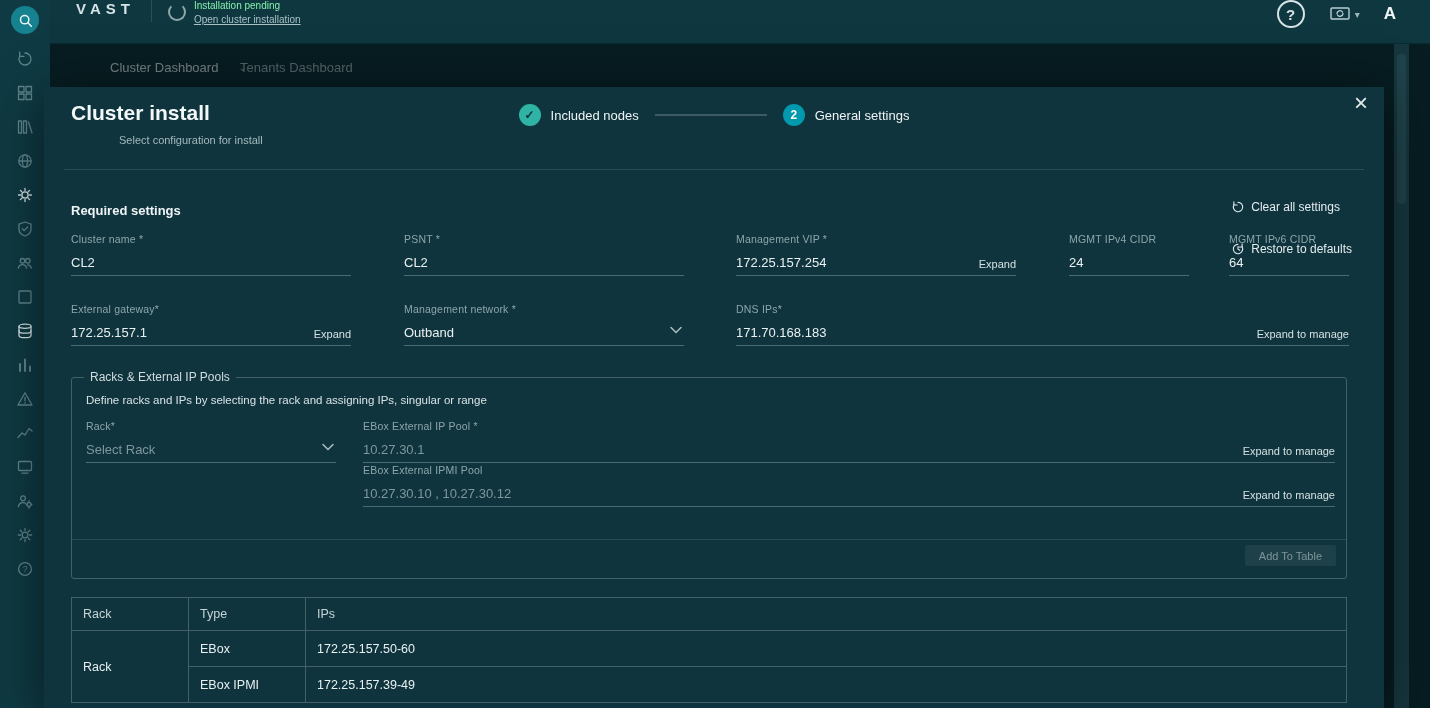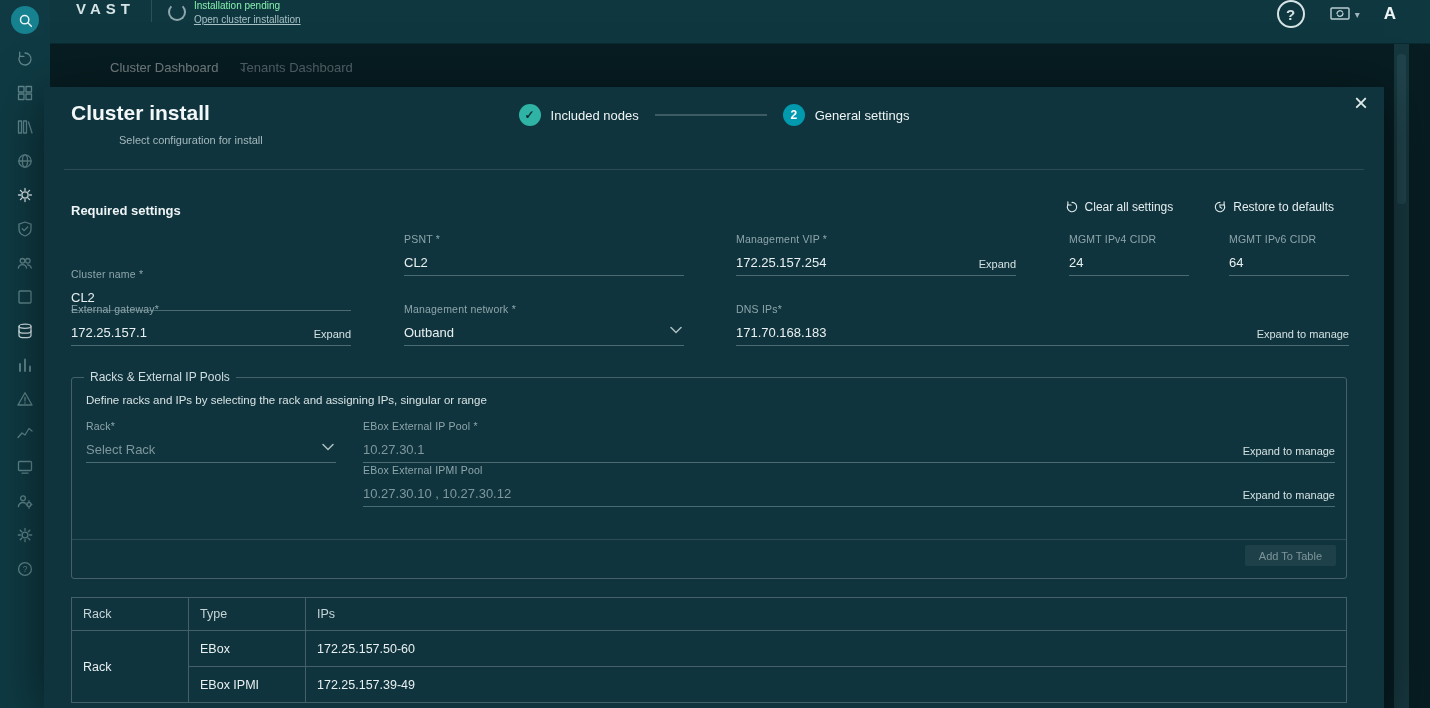--- a/index.html
+++ b/index.html
@@ -41,21 +41,21 @@
   .stepper{position:absolute;left:0;right:0;top:17px;display:flex;align-items:center;justify-content:center;gap:10px;}
   .step-circle{width:22px;height:22px;border-radius:50%;display:flex;align-items:center;justify-content:center;font-size:12px;font-weight:bold;}
   .step-done{background:#2fb3a5;color:#0c2f35;}
   .step-active{background:#0099ad;color:#fff;}
   .step-label{font-size:13px;color:#eef4f5;}
   .step-line{width:112px;height:2px;background:#3c5b62;margin:0 6px;}
   .m-title{position:absolute;left:27px;top:14px;font-size:21px;font-weight:bold;color:#f2f7f8;}
   .m-subtitle{position:absolute;left:27px;top:47px;font-size:11px;color:#a3b9bd;margin-left:48px;}
   .m-divider{position:absolute;left:20px;right:20px;top:82px;border-top:1px solid #2b4c54;}
   .sec-title{position:absolute;left:27px;top:116px;font-size:13px;font-weight:bold;color:#eef4f5;}
-  .sec-actions{position:absolute;right:50px;top:113px;display:flex;gap:40px;}
+  .sec-actions{position:absolute;right:32px;top:113px;display:flex;gap:28px;flex-direction:column;}
   .action-link{display:flex;align-items:center;gap:6px;font-size:12px;color:#e3ecee;cursor:pointer;}
   .action-link svg{stroke:#e3ecee;fill:none;stroke-width:1.4;stroke-linecap:round;stroke-linejoin:round;}
   
   .field{position:absolute;}
   .f-label{font-size:10.5px;color:#8da6ab;letter-spacing:.2px;}
   .f-input{position:relative;margin-top:5px;height:25px;border-bottom:1px solid #4b6b72;display:flex;align-items:center;cursor:text;}
   .f-value{font-size:13px;color:#e8f0f1;}
   .f-value.muted{color:#7e979d;}
   .f-link{position:absolute;right:0;bottom:5px;font-size:11px;color:#d3e0e2;cursor:pointer;}
   .f-chev{position:absolute;right:2px;bottom:7px;}
@@ -255,21 +255,21 @@
     <span class="action-link">
       <svg width="14" height="14" viewBox="0 0 18 18">
           <path d="M9 3a6 6 0 1 0 5.3 3.2"></path>
           <path d="M14.3 2.2v4.2h-4.2"></path>
           <path d="M9 6v3.2l2.2 1.4"></path>
         </svg>
       <span>Restore to defaults</span>
     </span>
   </div>
 
-  <div class="field" style="left:27px;top:146px;width:280px;margin-top:35px;">
+  <div class="field" style="left:27px;top:146px;width:280px;">
     <div class="f-label">Cluster name *</div>
     <div class="f-input">
       <span class="f-value">CL2</span>
     </div>
   </div>
   <div class="field" style="left:360px;top:146px;width:280px;">
     <div class="f-label">PSNT *</div>
     <div class="f-input">
       <span class="f-value">CL2</span>
     </div>

